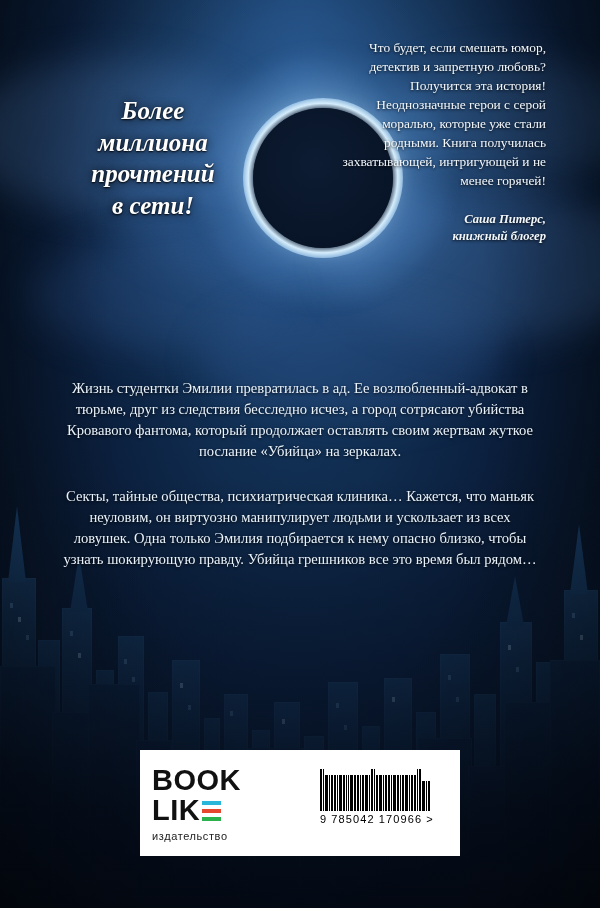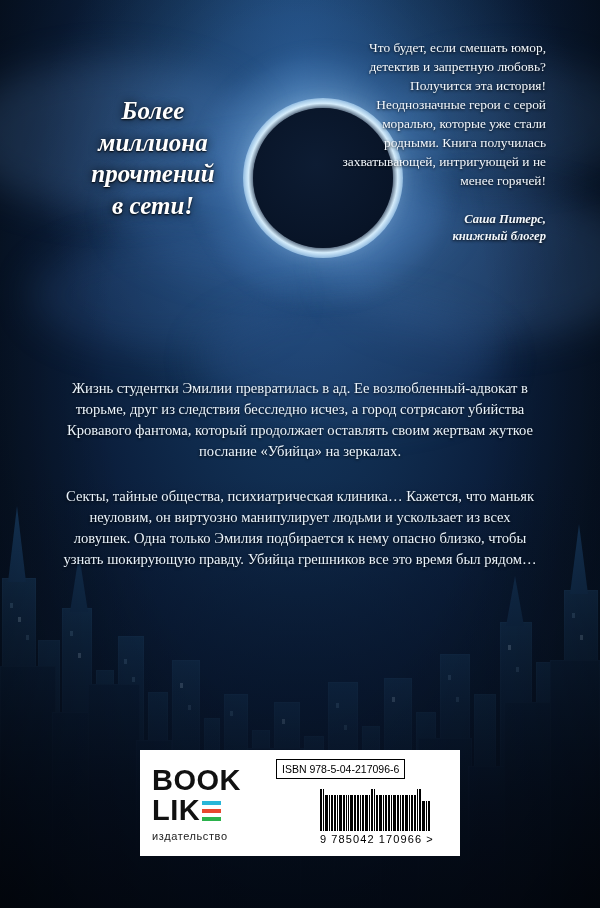--- a/index.html
+++ b/index.html
@@ -333,21 +333,20 @@
         <span class="logo-e">
             <i></i>
             <i></i>
             <i></i>
           </span>
       </div>
       <div id="logo-sub">издательство</div>
     </div>
 
     <div id="barcode-box">
-      <div id="isbn-text">ISBN 978-5-04-217096-6</div>
       <div class="bc-row">
         <div id="barcode">
           <div id="bars">
             <span style="width:2px;height:42px"></span>
               <span style="width:1px;height:42px"></span>
             <span style="width:3px;height:36px"></span>
               <span style="width:1px;height:36px"></span>
             <span style="width:2px;height:36px"></span>
               <span style="width:2px;height:36px"></span>
             <span style="width:1px;height:36px"></span>

